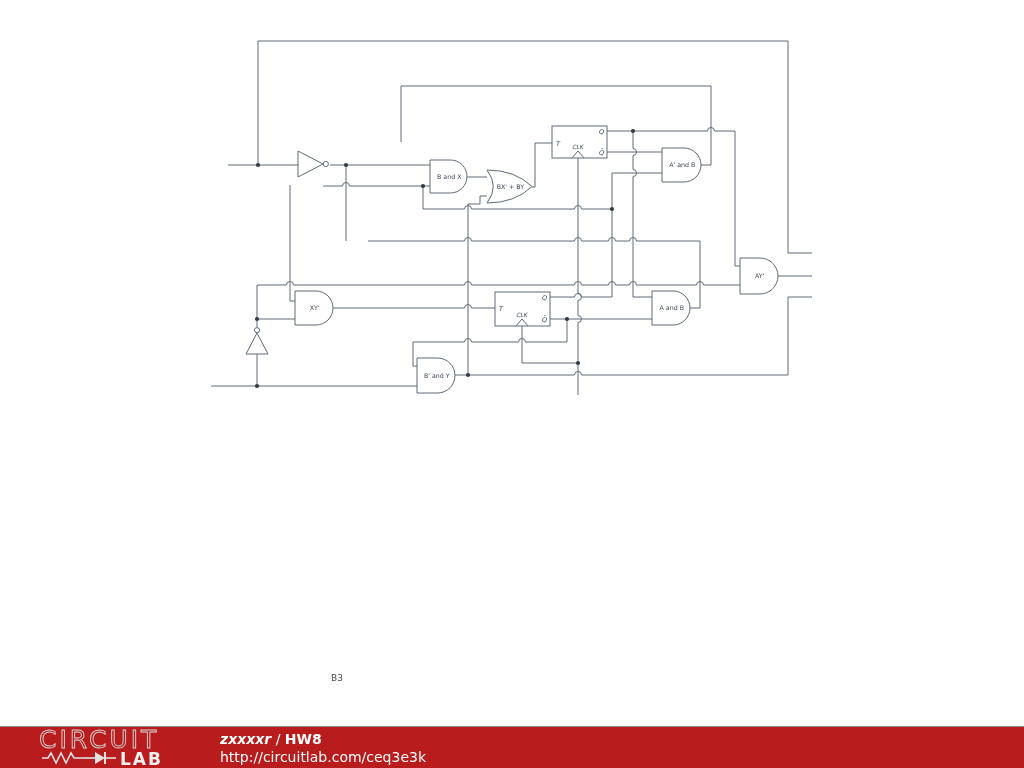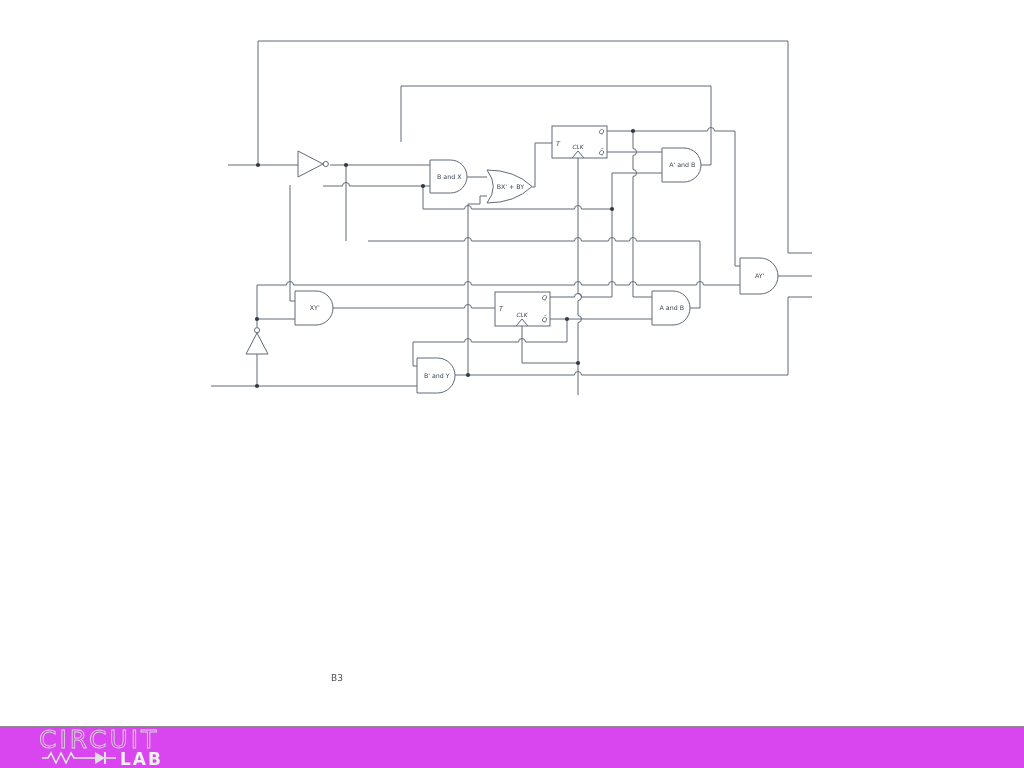--- a/index.html
+++ b/index.html
@@ -1,20 +1,20 @@
 <!DOCTYPE html>
 <html><head>
 <meta charset="utf-8">
 <style>
   html,body{margin:0;padding:0;background:#fff;}
   #stage{position:relative;width:1024px;height:768px;background:#fff;overflow:hidden;
          font-family:"DejaVu Sans","Liberation Sans",sans-serif;}
   #schematic{position:absolute;left:0;top:0;}
   #annotation{position:absolute;left:331px;top:673px;font-size:9px;font-weight:normal;color:#4a4f57;}
-  #footer{position:absolute;left:0;top:726px;width:1024px;height:42px;background:#d946ef;
+  #footer{position:absolute;left:0;top:726px;width:1024px;height:42px;background:#b91c1c;
           border-top:1px solid #8a8a8a;box-sizing:border-box;}
   #logo-svg{position:absolute;left:36px;top:0px;}
   #credit{position:absolute;left:220px;top:3px;color:#ffffff;line-height:18px;}
   .credit-line1{font-size:14px;}
   .credit-line1 .author{font-style:italic;font-weight:bold;}
   .credit-line1 .title{font-weight:bold;}
   .credit-line2{font-size:14px;}
 </style>
 </head>
 <body>
@@ -126,14 +126,18 @@
         <polyline points="6,31 12,31 15,26 20,36 25,26 30,36 35,26 38,31 48,31"></polyline>
       </g>
       <g>
         <line x1="48" y1="31" x2="59" y2="31" stroke="#e2e2e2" stroke-width="1.6"></line>
         <polygon points="59,25 59,37 69,31" fill="#e2e2e2"></polygon>
         <line x1="69" y1="25" x2="69" y2="37" stroke="#e2e2e2" stroke-width="2"></line>
         <line x1="69" y1="31" x2="80" y2="31" stroke="#e2e2e2" stroke-width="1.6"></line>
       </g>
       <text x="84" y="38" font-size="17" font-weight="bold" letter-spacing="2" fill="#f0f0f0" font-family="DejaVu Sans, Liberation Sans, sans-serif">LAB</text>
     </svg>
+    <div id="credit">
+      <div class="credit-line1"><span class="author">zxxxxr</span><span> / </span><span class="title">HW8</span></div>
+      <div class="credit-line2">http://circuitlab.com/ceq3e3k</div>
+    </div>
   </div>
 </div>
 
 </body></html>

